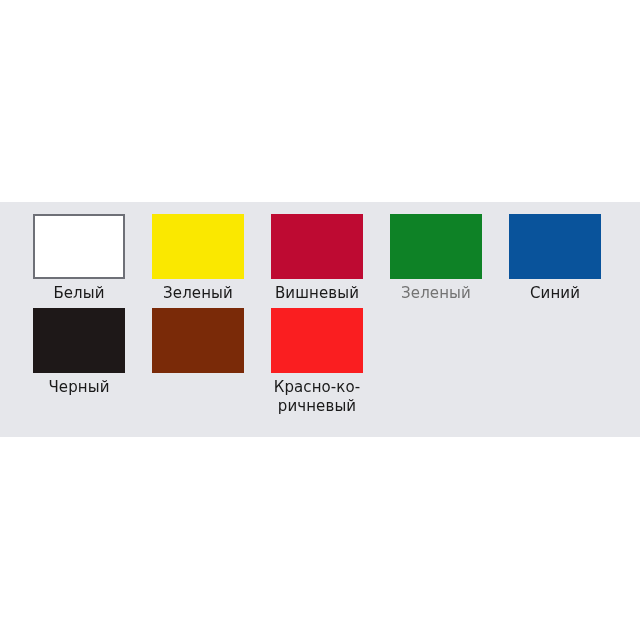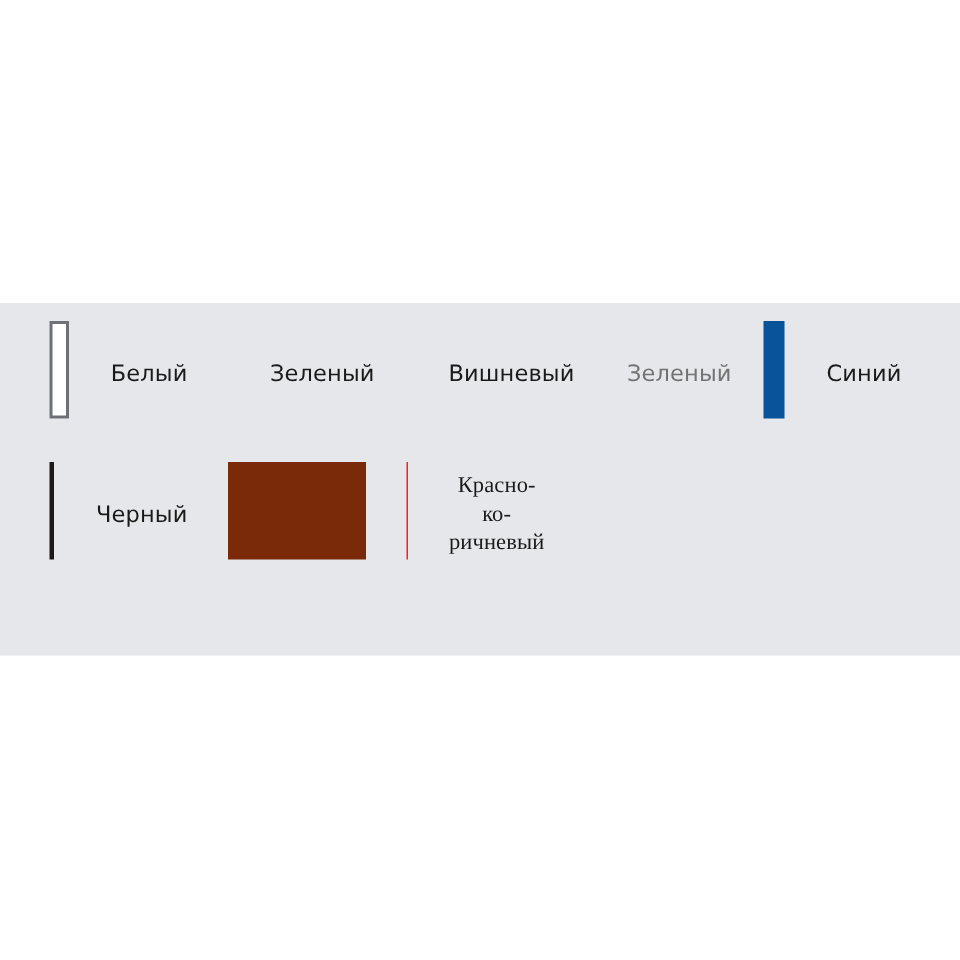--- a/index.html
+++ b/index.html
@@ -34,23 +34,22 @@
     flex-direction: row;
     align-items: flex-start;
   }
   #swatch-row-1 { top: 12px; }
   #swatch-row-2 { top: 106px; }
 
   .swatch-cell {
     width: 92px;
     margin-right: 27px;
     display: flex;
-    flex-direction: row;
+    flex-direction: column;
     align-items: center;
-    gap: 28px;
   }
   .swatch-cell:last-child { margin-right: 0; }
 
   .swatch-chip {
     width: 92px;
     height: 65px;
     box-sizing: border-box;
     display: block;
   }
   .swatch-chip.bordered {
@@ -108,19 +107,19 @@
       <span class="swatch-label" style="color: rgb(26, 26, 26);">Черный</span>
     </div>
 
     <div class="swatch-cell">
       <span class="swatch-chip" style="background-color: rgb(122, 42, 8);"></span>
     </div>
 
 
     <div class="swatch-cell">
       <span class="swatch-chip" style="background-color: rgb(250, 30, 32);"></span>
-      <span class="swatch-label" style="color: rgb(26, 26, 26); font-family: Liberation Serif, serif;">Красно-ко-
+      <span class="swatch-label" style="color: rgb(26, 26, 26);">Красно-ко-
 ричневый</span>
     </div>
 
   </div>
 
 </div>
 
 </body></html>

